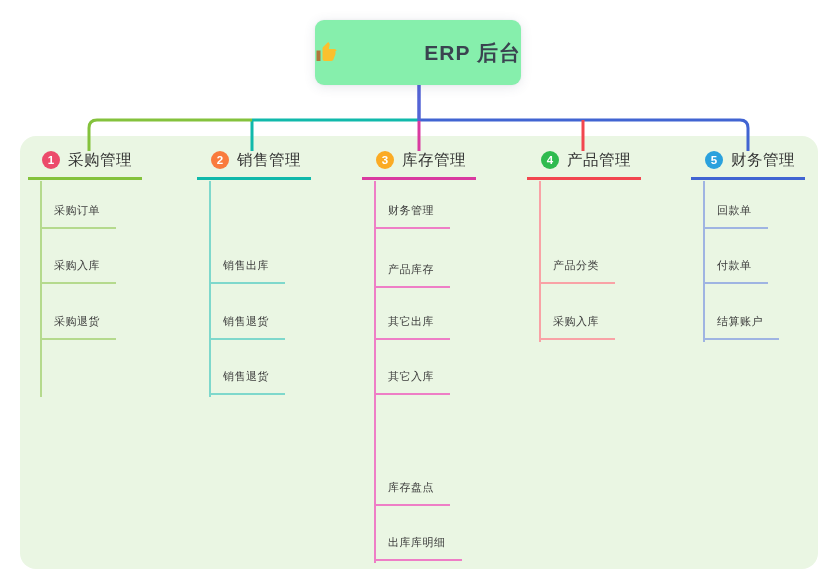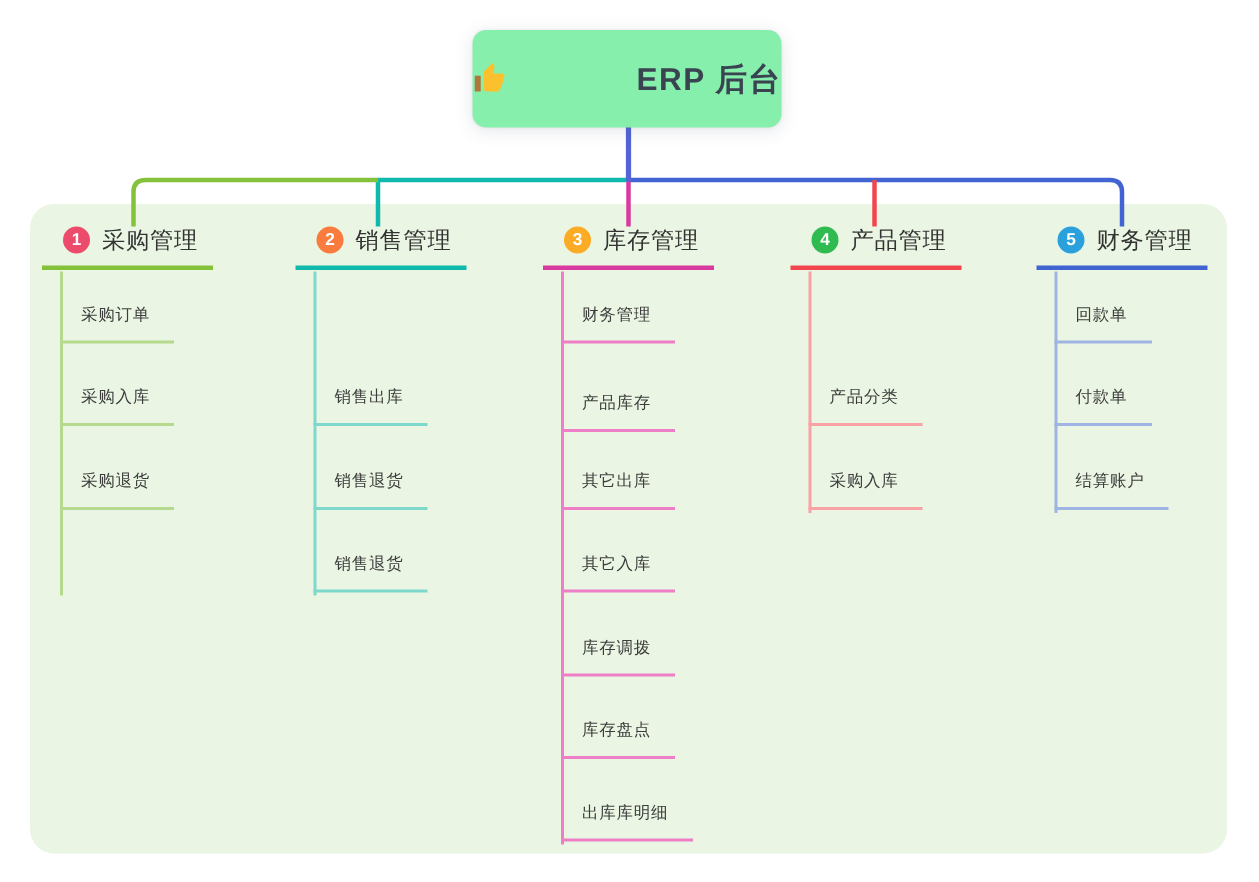--- a/index.html
+++ b/index.html
@@ -108,23 +108,20 @@
       </div>
     <div class="child" style="top:109px">
         <span>产品库存</span>
       </div>
     <div class="child" style="top:161px">
         <span>其它出库</span>
       </div>
     <div class="child" style="top:216px">
         <span>其它入库</span>
       </div>
-    <div class="child" style="top:272px">
-        <span>库存调拨</span>
-      </div>
     <div class="child" style="top:327px">
         <span>库存盘点</span>
       </div>
     <div class="child" style="top:382px">
         <span>出库库明细</span>
       </div>
   </div>
 
   <div class="branch b4" style="left:527px">
     <div class="title">

